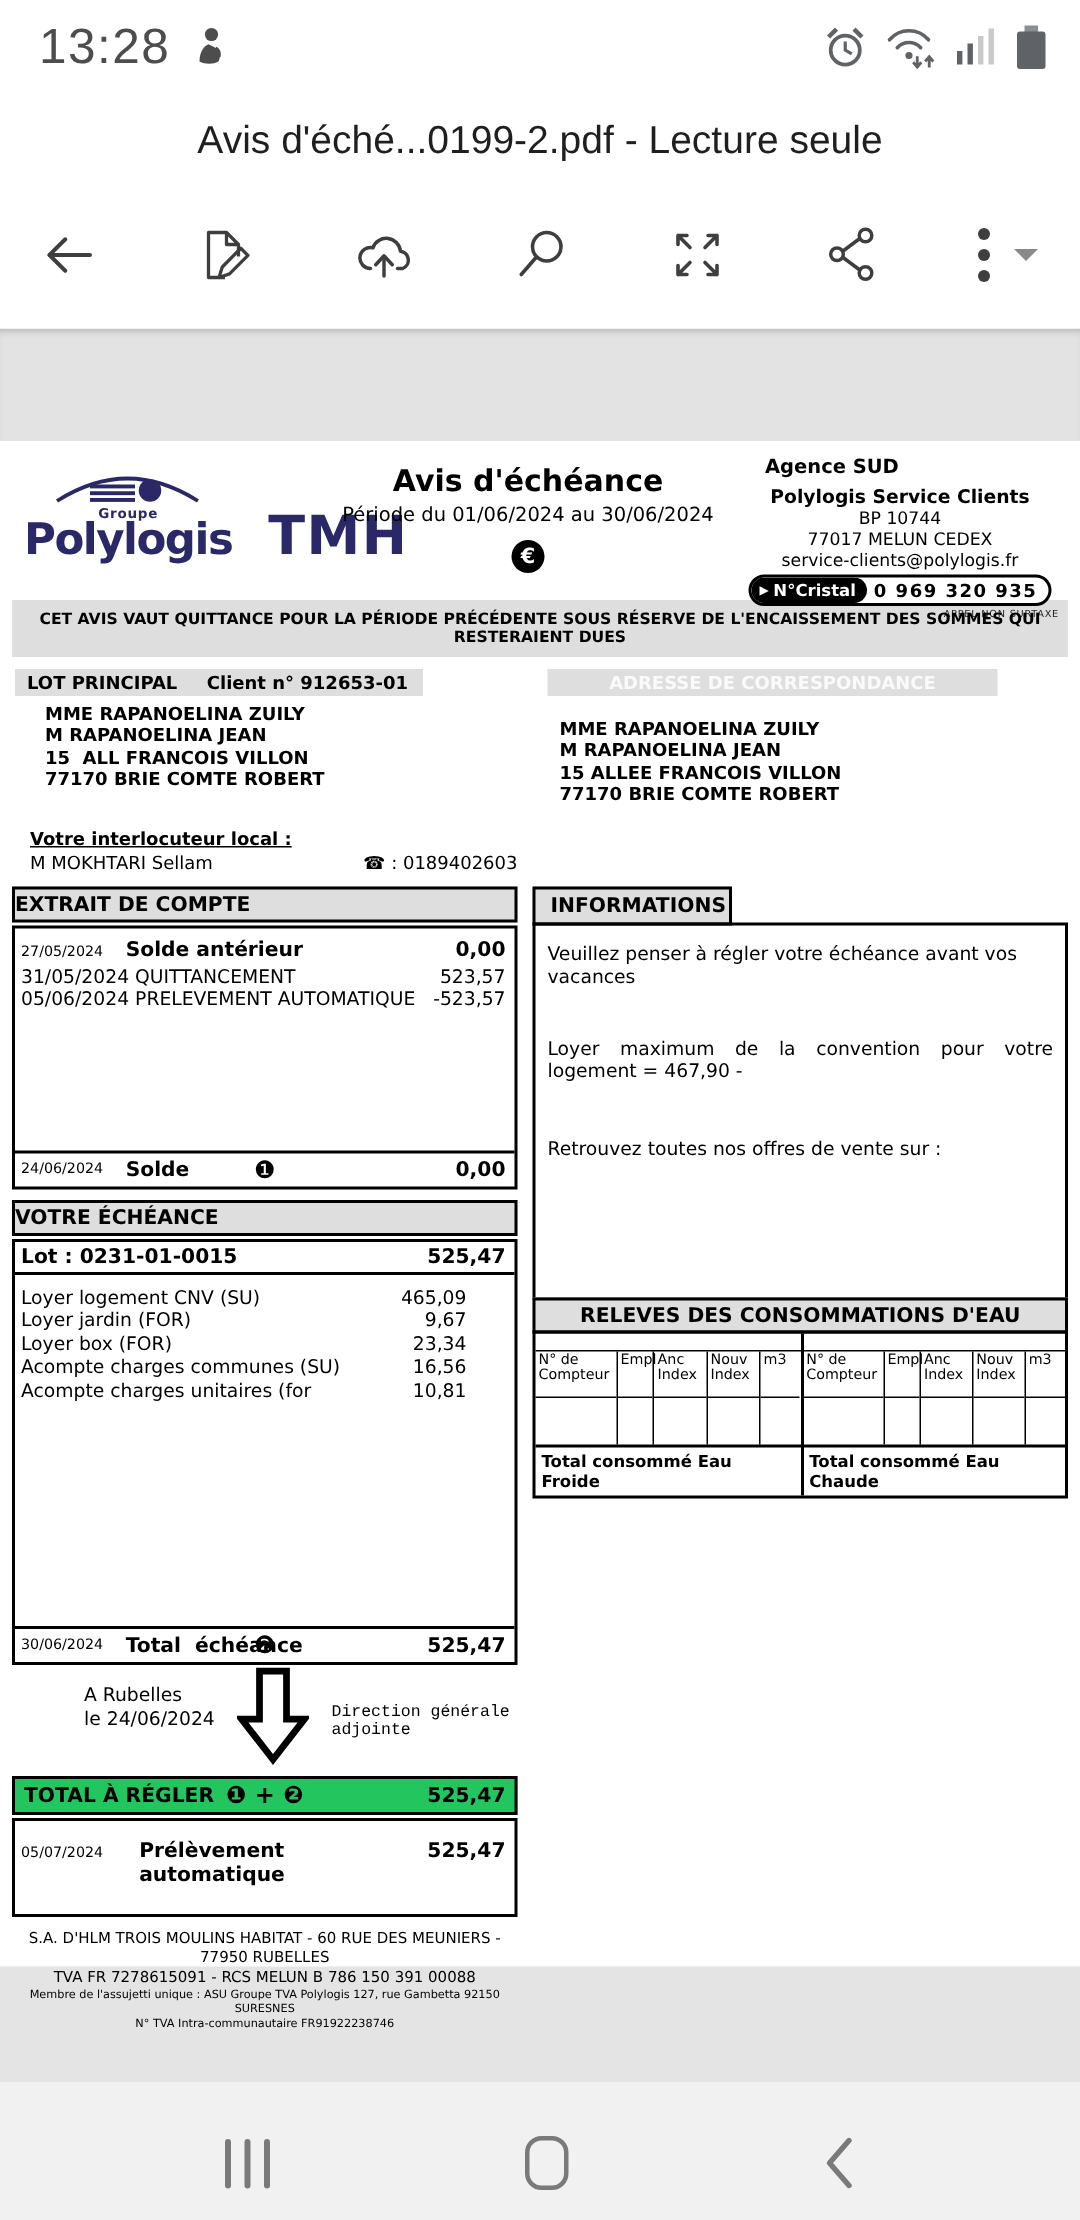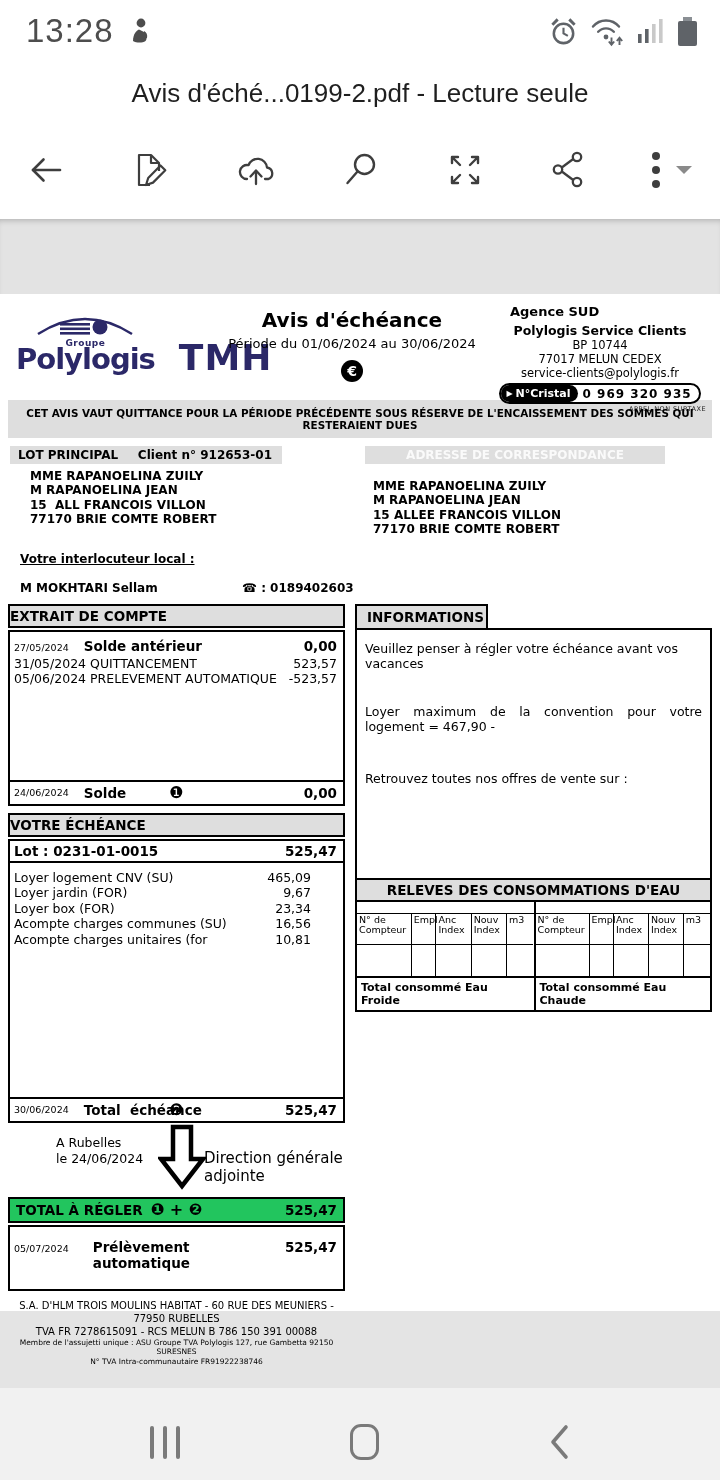--- a/index.html
+++ b/index.html
@@ -58,21 +58,21 @@
   .lot-bar { width:272px; margin-left:2px; background:#dedede; display:flex; justify-content:space-between; padding:2px 10px 2px 8px; font-size:12px; font-weight:bold; }
   .corr-bar { width:300px; margin-left:83px; background:#dedede; color:#fafafa; text-align:center; font-size:12px; font-weight:bold; padding:2px 0; }
 
   .addr-row { display:flex; }
   .addr-left { width:355px; padding-left:22px; padding-top:5px; }
   .addr-right { flex:1; padding-left:10px; padding-top:15px; }
   .addr-line { font-size:12px; font-weight:bold; line-height:1.2; white-space:pre; }
 
   .contact { padding-left:12px; margin-top:11px; }
   .contact-label { font-size:12px; font-weight:bold; text-decoration:underline; }
-  .contact-row { display:flex; font-size:12px; margin-top:14px;font-weight:bold; }
+  .contact-row { display:flex; font-size:12px; margin-top:1px; }
   .contact-name { width:222px; }
 
   
   .cols { display:flex; margin-top:9px; gap:10px; }
   .col-left { width:337px; }
   .col-right { flex:1; }
 
   .sec-head { border:2px solid #000; background:#dedede; text-align:left; font-size:13.5px; font-weight:bold; padding:2px 0; }
   .sec-body { border:2px solid #000; margin-top:2px; display:flex; flex-direction:column; }
 
@@ -89,21 +89,21 @@
   .marker { position:absolute; left:50%; transform:translateX(-50%); font-size:16px; }
 
   .echeance-body { height:284px; }
   .lot-row { display:flex; font-size:13.5px; font-weight:bold; padding:2px 6px 2px 4px; border-bottom:2px solid #000; }
   .ech-items { margin-top:7px; }
   .ech-row { display:flex; font-size:12.5px; line-height:1.25; padding-left:4px; padding-right:32px; }
 
   .signature { height:74px; position:relative; }
   .sig-place { position:absolute; left:48px; top:12px; font-size:12.5px; line-height:1.35; }
   .sig-arrow { position:absolute; left:150px; top:1px; }
-  .sig-role { position:absolute; left:196px; top:26px; font-size:15px; }
+  .sig-role { position:absolute; left:213px; top:26px; font-size:11px;font-family:Liberation Mono, monospace; }
 
   .total-head { border:2px solid #000; background:#22c55e; display:flex; align-items:center; padding:3px 6px; position:relative; font-size:13.5px; font-weight:bold; }
   .total-body { border:2px solid #000; margin-top:2px; height:66px; }
   .total-row { display:flex; align-items:baseline; padding:12px 6px 0 4px; }
   .total-row .lbl-b { margin-left:24px; }
 
   .doc-footer { margin-top:8px; text-align:center; line-height:1.3; }
   .f1 { font-size:10px; }
   .f3 { font-size:7.5px; }
 

